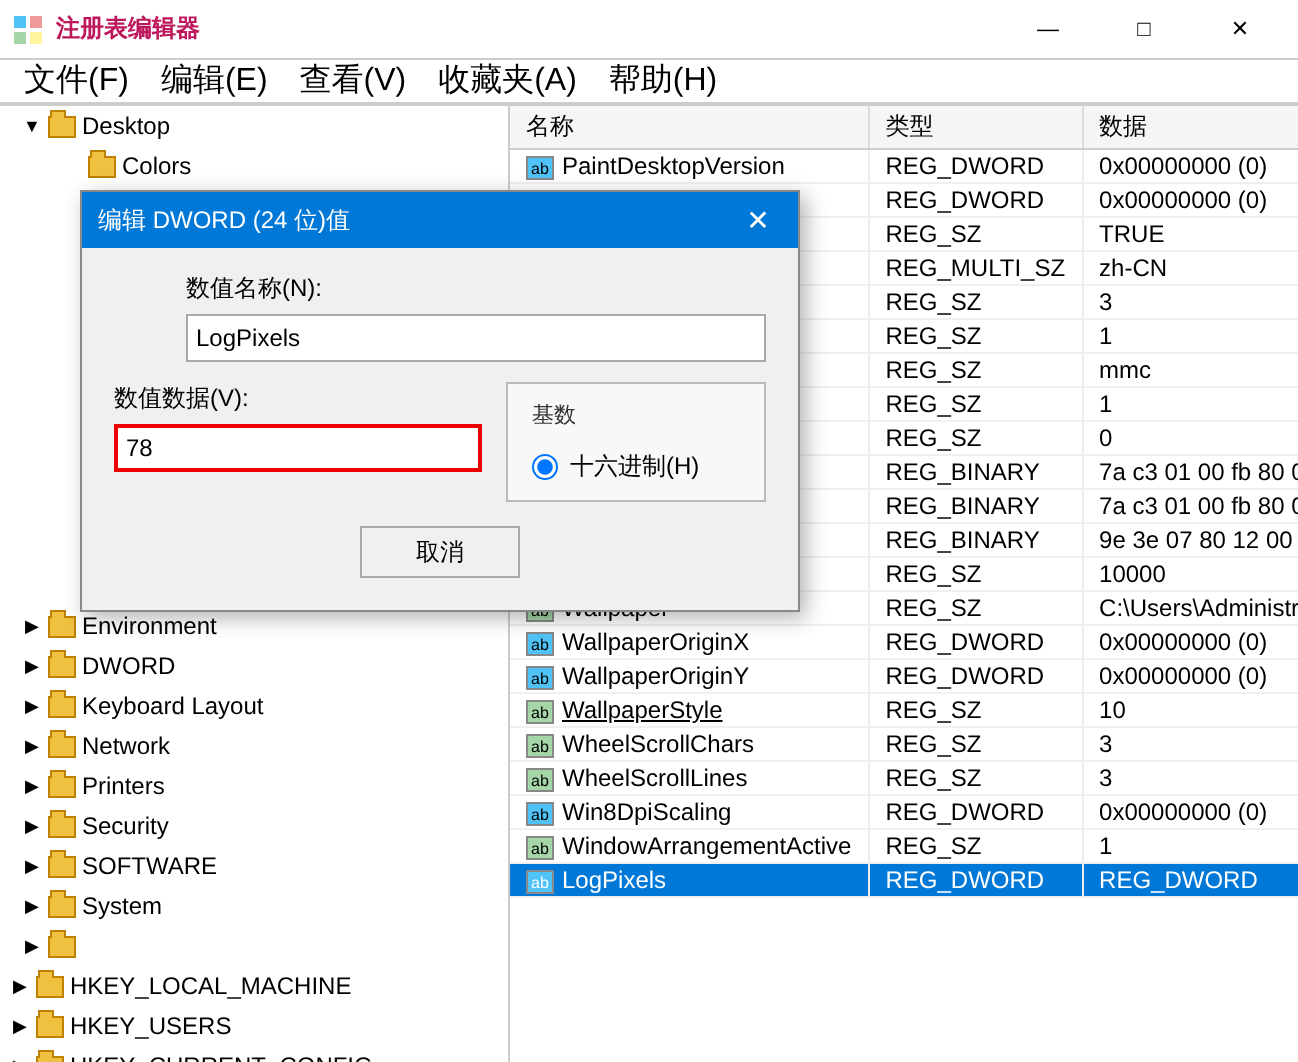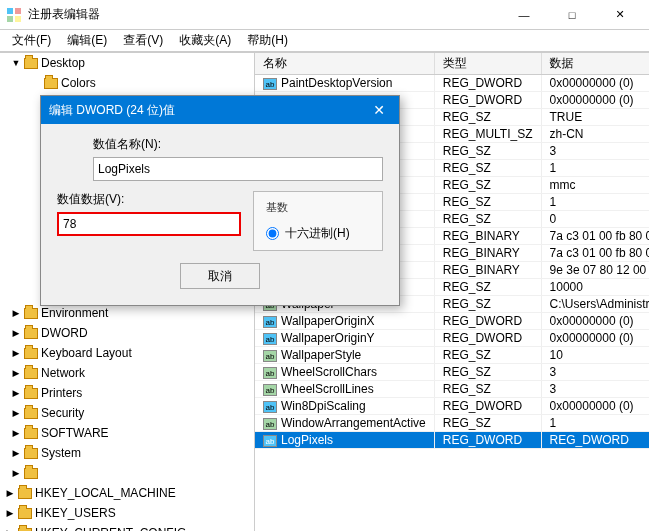--- a/index.html
+++ b/index.html
@@ -23,21 +23,22 @@
       position: relative;
     }
     .title-bar-icon {
       width: 16px;
       height: 16px;
       margin-right: 6px;
     }
     .title-bar-text {
       flex: 1;
       font-size: 12px;
-      color: #000000;
+      color: #be185d;
+      font-weight: bold;
     }
     .title-bar-controls {
       display: flex;
       gap: 2px;
     }
     .title-btn {
       width: 46px;
       height: 30px;
       border: none;
       background: transparent;
@@ -53,21 +54,21 @@
       background: #fff;
       height: 22px;
       display: flex;
       align-items: center;
       border-bottom: 1px solid #ccc;
       padding: 0 4px;
     }
     .menu-item {
       padding: 2px 8px;
       cursor: pointer;
-      font-size: 12px;
+      font-size: 16px;
       color: #000;
     }
 
     
     .split-view {
       display: flex;
       flex: 1;
       overflow: hidden;
       border-top: 1px solid #ccc;
     }
@@ -488,21 +489,21 @@
             <td style="max-width: 200px;"><span style="display: inline-block; width: 14px; height: 12px; background: rgb(79, 195, 247); border: 1px solid rgb(136, 136, 136); margin-right: 4px; vertical-align: middle; font-size: 8px; text-align: center; line-height: 12px;">ab</span><span>WallpaperOriginX</span></td>
             <td>REG_DWORD</td>
             <td>0x00000000 (0)</td>
           </tr>
           <tr>
             <td style="max-width: 200px;"><span style="display: inline-block; width: 14px; height: 12px; background: rgb(79, 195, 247); border: 1px solid rgb(136, 136, 136); margin-right: 4px; vertical-align: middle; font-size: 8px; text-align: center; line-height: 12px;">ab</span><span>WallpaperOriginY</span></td>
             <td>REG_DWORD</td>
             <td>0x00000000 (0)</td>
           </tr>
           <tr>
-            <td style="max-width: 200px;"><span style="display: inline-block; width: 14px; height: 12px; background: rgb(165, 214, 167); border: 1px solid rgb(136, 136, 136); margin-right: 4px; vertical-align: middle; font-size: 8px; text-align: center; line-height: 12px;">ab</span><span>WallpaperStyle</span></td>
+            <td style="max-width: 200px; text-decoration: underline;"><span style="display: inline-block; width: 14px; height: 12px; background: rgb(165, 214, 167); border: 1px solid rgb(136, 136, 136); margin-right: 4px; vertical-align: middle; font-size: 8px; text-align: center; line-height: 12px;">ab</span><span>WallpaperStyle</span></td>
             <td>REG_SZ</td>
             <td>10</td>
           </tr>
           <tr>
             <td style="max-width: 200px;"><span style="display: inline-block; width: 14px; height: 12px; background: rgb(165, 214, 167); border: 1px solid rgb(136, 136, 136); margin-right: 4px; vertical-align: middle; font-size: 8px; text-align: center; line-height: 12px;">ab</span><span>WheelScrollChars</span></td>
             <td>REG_SZ</td>
             <td>3</td>
           </tr>
           <tr>
             <td style="max-width: 200px;"><span style="display: inline-block; width: 14px; height: 12px; background: rgb(165, 214, 167); border: 1px solid rgb(136, 136, 136); margin-right: 4px; vertical-align: middle; font-size: 8px; text-align: center; line-height: 12px;">ab</span><span>WheelScrollLines</span></td>

